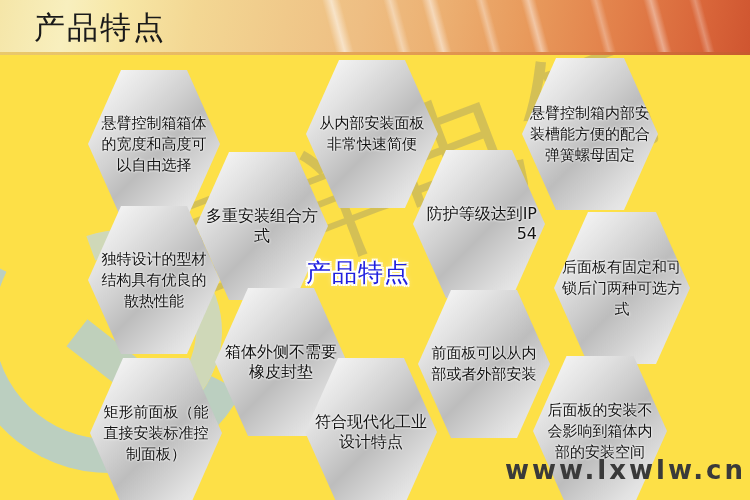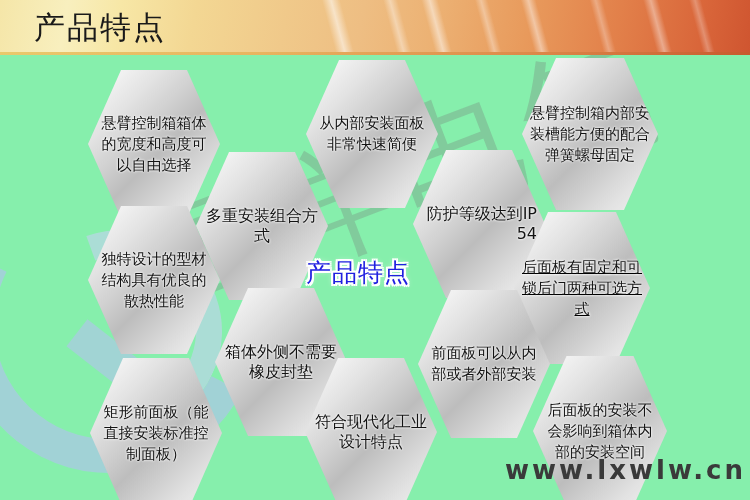--- a/index.html
+++ b/index.html
@@ -8,21 +8,21 @@
     background: #ffffff;
   }
   body {
     font-family: "DejaVu Sans", "Liberation Sans", sans-serif;
   }
   #slide {
     position: relative;
     width: 750px;
     height: 500px;
     overflow: hidden;
-    background: #86efac;
+    background: #fde047;
   }
 
   
   #header {
     position: absolute;
     left: 0; top: 0;
     width: 750px;
     height: 55px;
     background: linear-gradient(100deg,
         #f5e6a8 0%,
@@ -220,21 +220,21 @@
   </div>
 
   <div class="hex small" style="left:413px; top:150px; width:132px; height:148px;text-align:right;">
     <span class="hex-label">防护等级达到IP54</span>
   </div>
 
   <div class="hex" style="left:88px; top:206px; width:132px; height:148px;">
     <span class="hex-label">独特设计的型材结构具有优良的散热性能</span>
   </div>
 
-  <div class="hex" style="left:514px; top:212px; width:136px; height:152px;text-decoration:underline;">
+  <div class="hex" style="left:554px; top:212px; width:136px; height:152px;">
     <span class="hex-label">后面板有固定和可锁后门两种可选方式</span>
   </div>
 
   <div class="hex small" style="left:215px; top:288px; width:132px; height:148px;justify-content:flex-end;">
     <span class="hex-label">箱体外侧不需要橡皮封垫</span>
   </div>
 
   <div class="hex" style="left:418px; top:290px; width:132px; height:148px;">
     <span class="hex-label">前面板可以从内部或者外部安装</span>
   </div>

